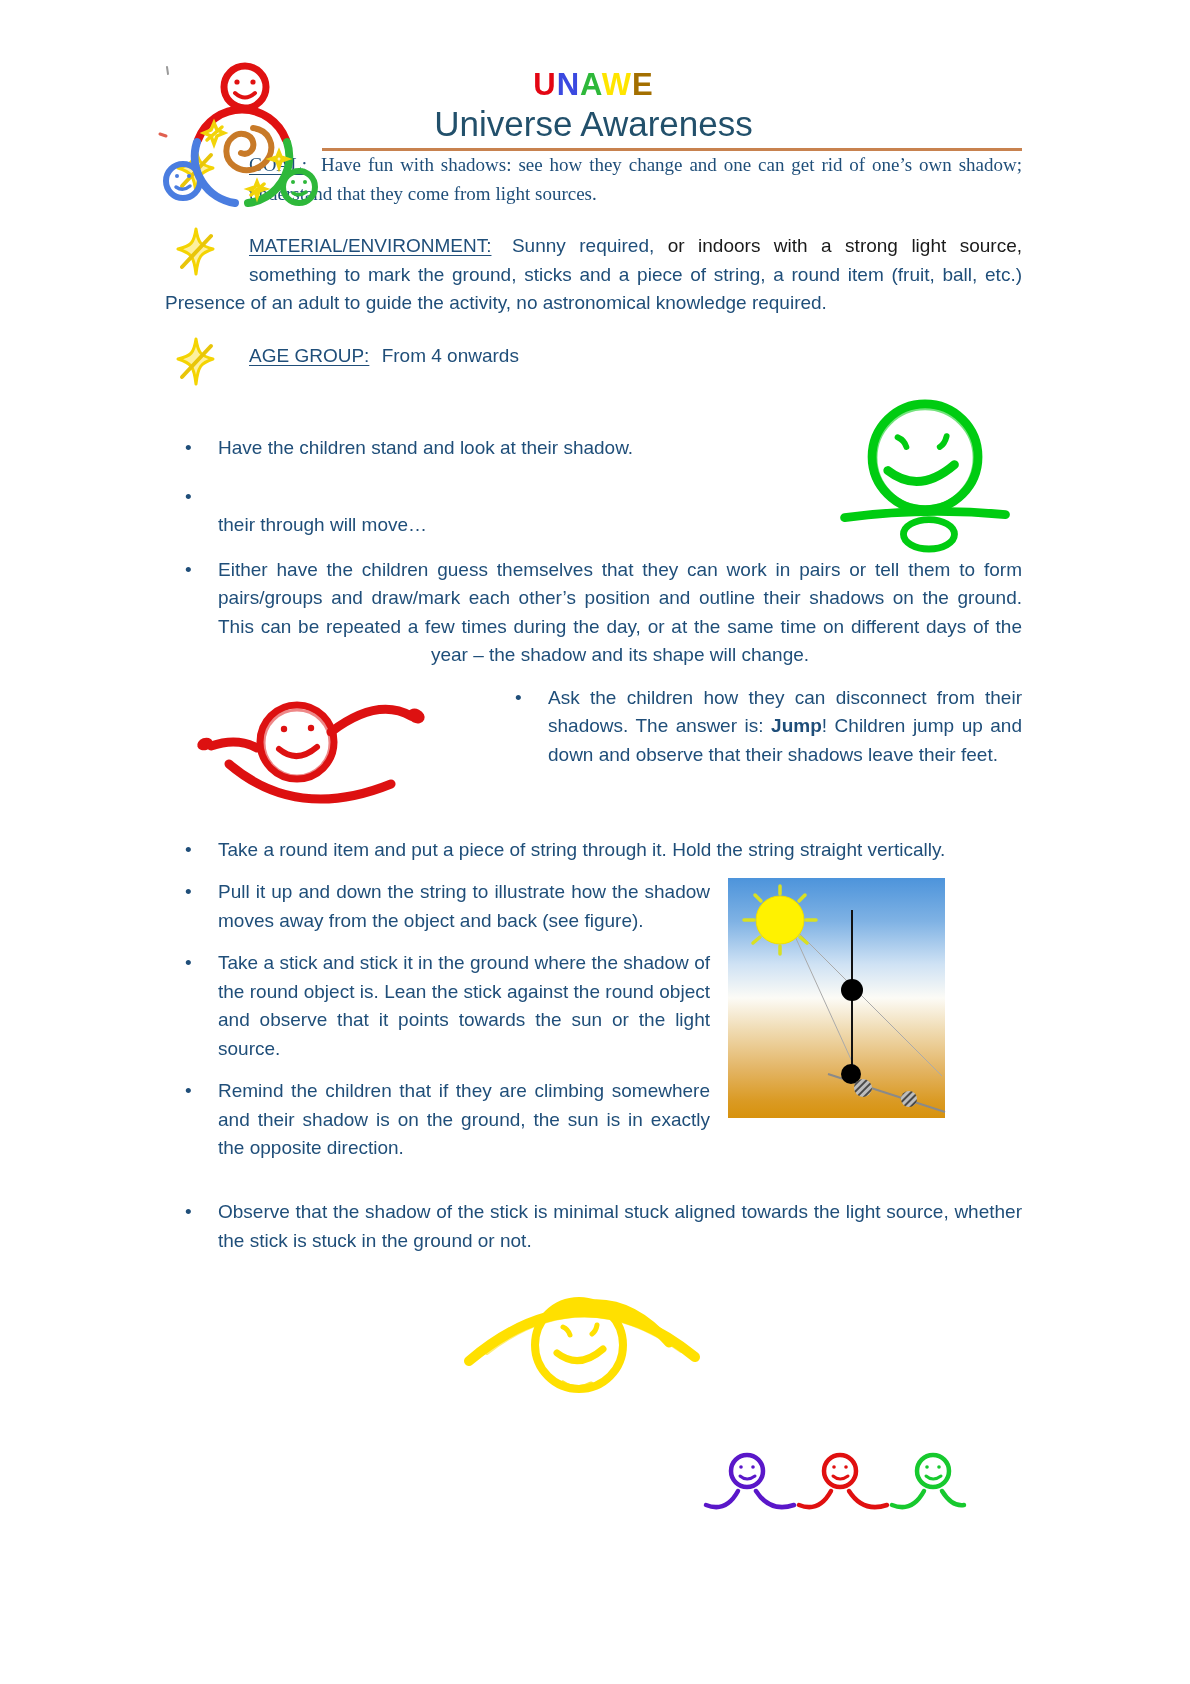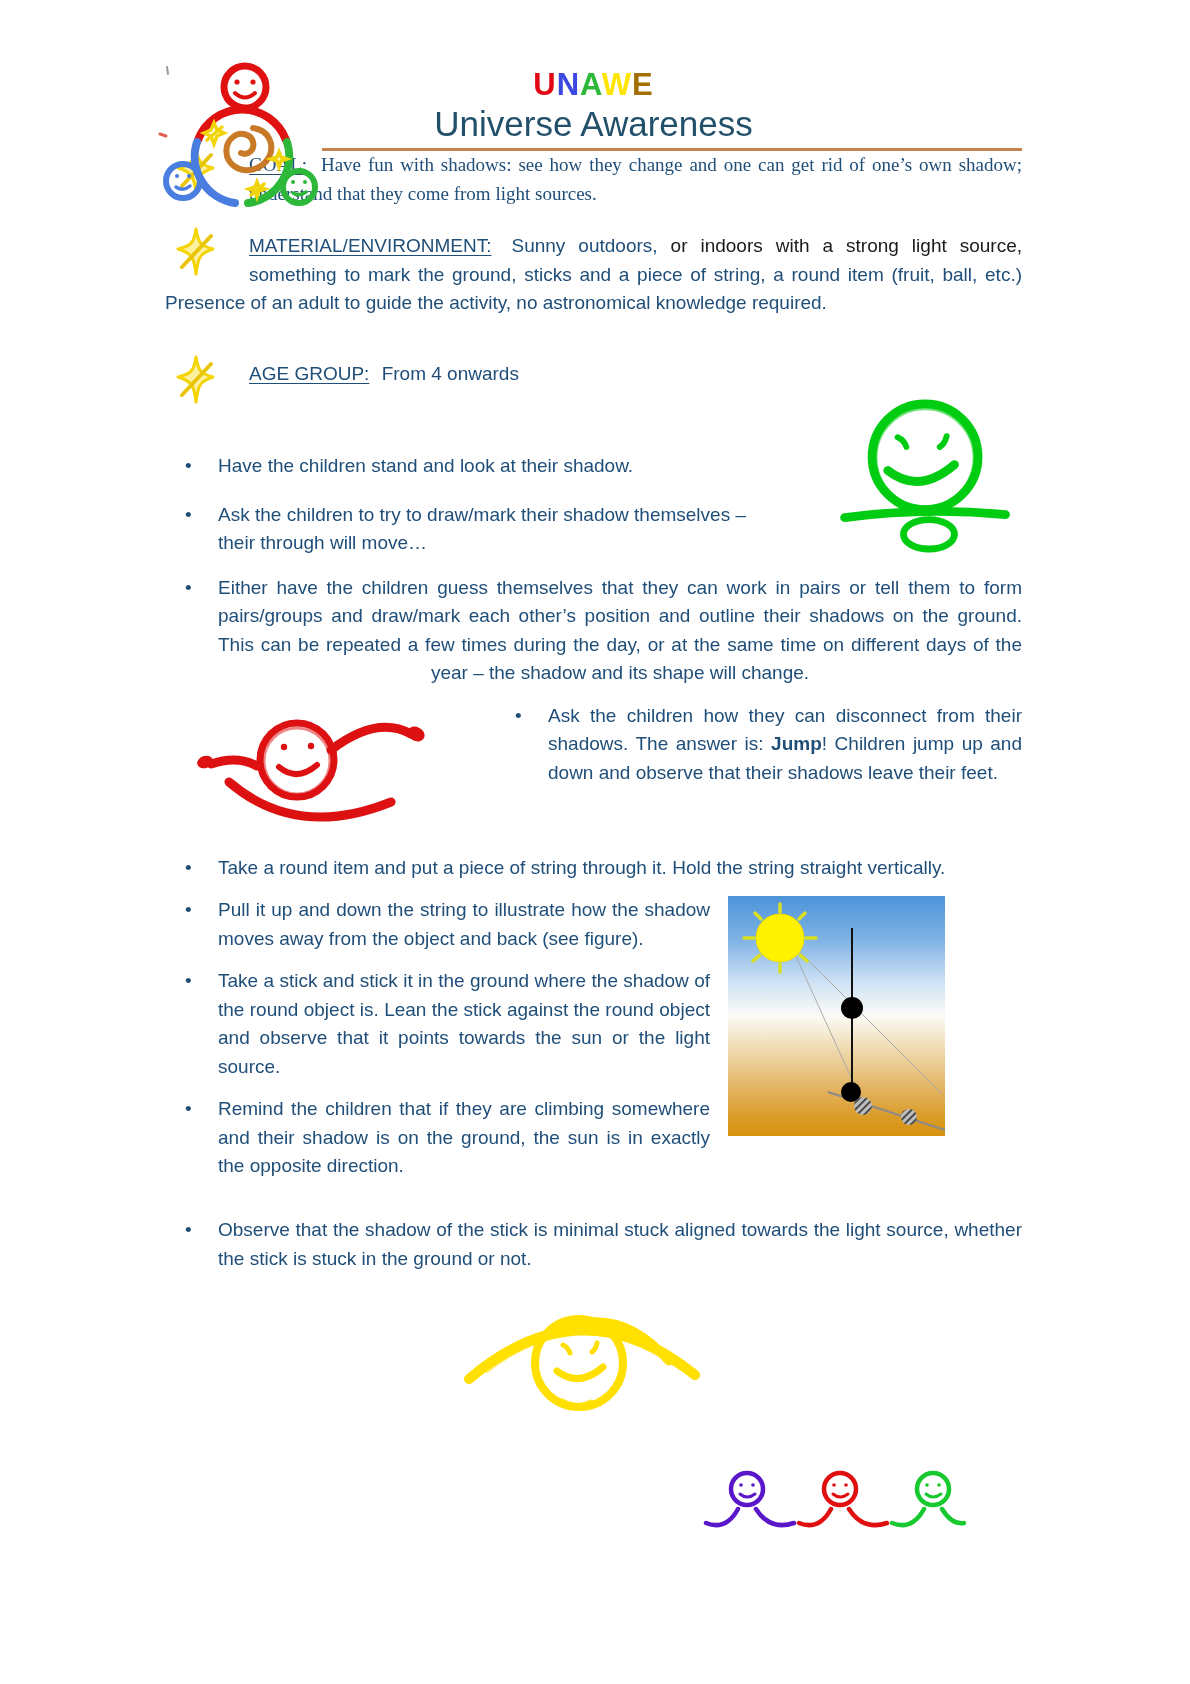--- a/index.html
+++ b/index.html
@@ -21,21 +21,21 @@
   .unawe{margin-top:68px;text-align:center;font-size:31px;font-weight:bold;letter-spacing:1px;line-height:1.1;}
   .u0{color:#e30613}.u1{color:#3b49e0}.u2{color:#2eb83a}.u3{color:#ffe500}.u4{color:#a36f00}
   .subtitle{text-align:center;font-size:35px;line-height:1.15;margin-top:2px;color:#22506b;}
   .rule{border:0;border-top:3px solid #c8824f;margin:4px 0 0 157px;}
   .page-title{text-align:center;font-size:23px;font-weight:normal;letter-spacing:.5px;margin:26px 0 0 0;line-height:1.2;}
   
   .sect{margin:0;text-align:justify;}
   .sect .star{float:left;width:50px;height:52px;margin:-6px 28px 4px 6px;}
   .sect-goal{margin-top:0;font-family:Liberation Serif, serif;}
   .sect-material{margin-top:24px;}
-  .sect-age{margin-top:42px;clear:left;}
+  .sect-age{margin-top:24px;clear:left;}
   .label{text-decoration:underline;text-underline-offset:3px;margin-right:7px;}
   .black-seg{color:#1a1a1a;margin-top:40px;}
   
   .green-smiley{position:absolute;left:848px;top:396px;width:158px;height:152px;}
   
   .bullet{display:flex;text-align:justify;}
   .dot{flex:none;width:33px;margin-left:20px;}
   .btext{flex:1;}
   .b1{margin-top:64px;}
   .b2{margin-top:20px;}
@@ -122,21 +122,21 @@
     <span class="label">GOAL:</span>
     <span>Have fun with shadows: see how they change and one can get rid of one’s own shadow; understand that they come from light sources.</span>
   </p>
 
   <p class="sect sect-material">
     <svg class="star" viewBox="0 0 50 52" aria-hidden="true">
       <path d="M25,3 C27,17 30,20 42,23 C30,27 27,30 25,48 C23,30 20,27 7,23 C20,20 23,17 25,3 Z" fill="#fdf0a0" stroke="#f4d403" stroke-width="3" stroke-linejoin="round"></path>
       <path d="M11,41 L40,10" stroke="#e8c50a" stroke-width="4" stroke-linecap="round" fill="none"></path>
     </svg>
     <span class="label">MATERIAL/ENVIRONMENT:</span>
-    <span>Sunny outdoors,</span>
+    <span>Sunny required,</span>
     <span class="black-seg">or indoors with a strong light source,</span>
     <span>something to mark the ground, sticks and a piece of string, a round item (fruit, ball, etc.) Presence of an adult to guide the activity, no astronomical knowledge required.</span>
   </p>
 
   <p class="sect sect-age">
     <svg class="star" viewBox="0 0 50 52" aria-hidden="true">
       <path d="M25,3 C27,17 30,20 42,23 C30,27 27,30 25,48 C23,30 20,27 7,23 C20,20 23,17 25,3 Z" fill="#fdf0a0" stroke="#f4d403" stroke-width="3" stroke-linejoin="round"></path>
       <path d="M11,41 L40,10" stroke="#e8c50a" stroke-width="4" stroke-linecap="round" fill="none"></path>
     </svg>
     <span class="label">AGE GROUP:</span>
@@ -156,21 +156,21 @@
     </g>
   </svg>
 
   <div class="bullet b1">
     <span class="dot">•</span>
     <div class="btext">Have the children stand and look at their shadow.</div>
   </div>
 
   <div class="bullet b2">
     <span class="dot">•</span>
-    <div class="btext"><span>Ask the children to try to draw/mark their shadow themselves –</span><br><span>their through will move…</span></div>
+    <div class="btext"><br><span>their through will move…</span></div>
   </div>
 
   <div class="bullet b3">
     <span class="dot">•</span>
     <div class="btext">Either have the children guess themselves that they can work in pairs or tell them to form pairs/groups and draw/mark each other’s position and outline their shadows on the ground. This can be repeated a few times during the day, or at the same time on different days of the year – the shadow and its shape will change.</div>
   </div>
 
   <div class="red-row">
     <div class="red-left">
       <svg class="red-smiley" viewBox="0 0 272 122" aria-hidden="true">

